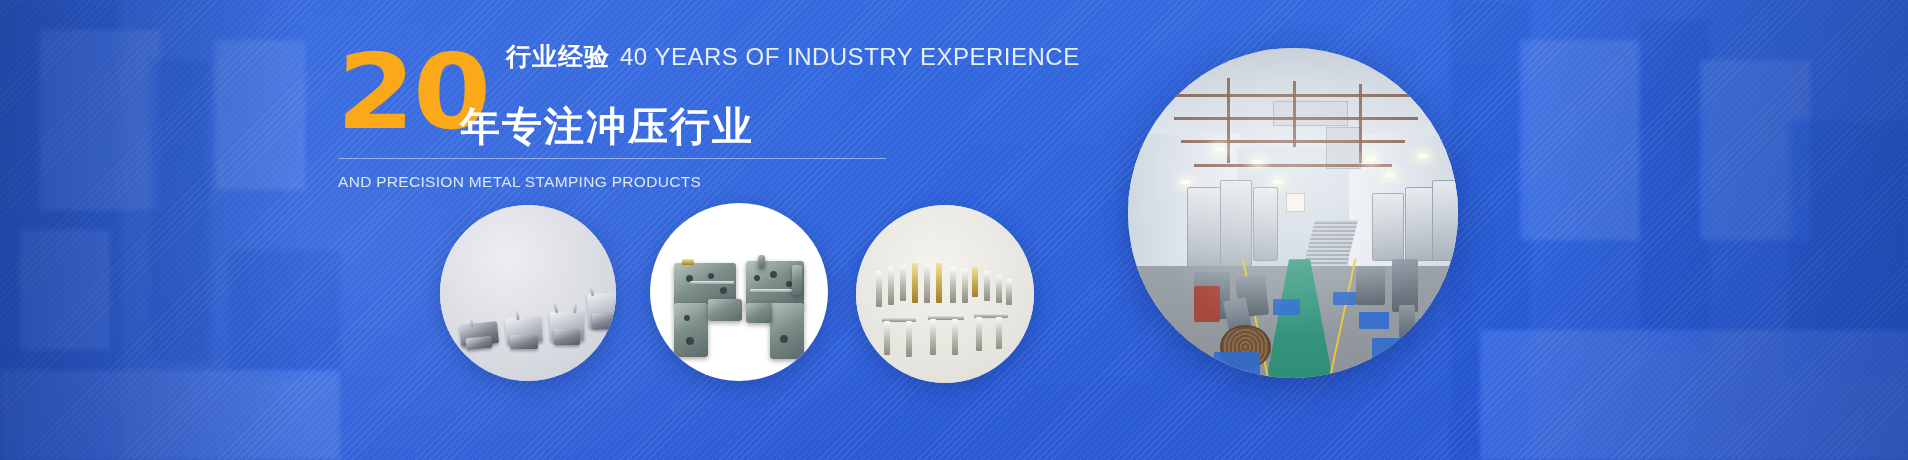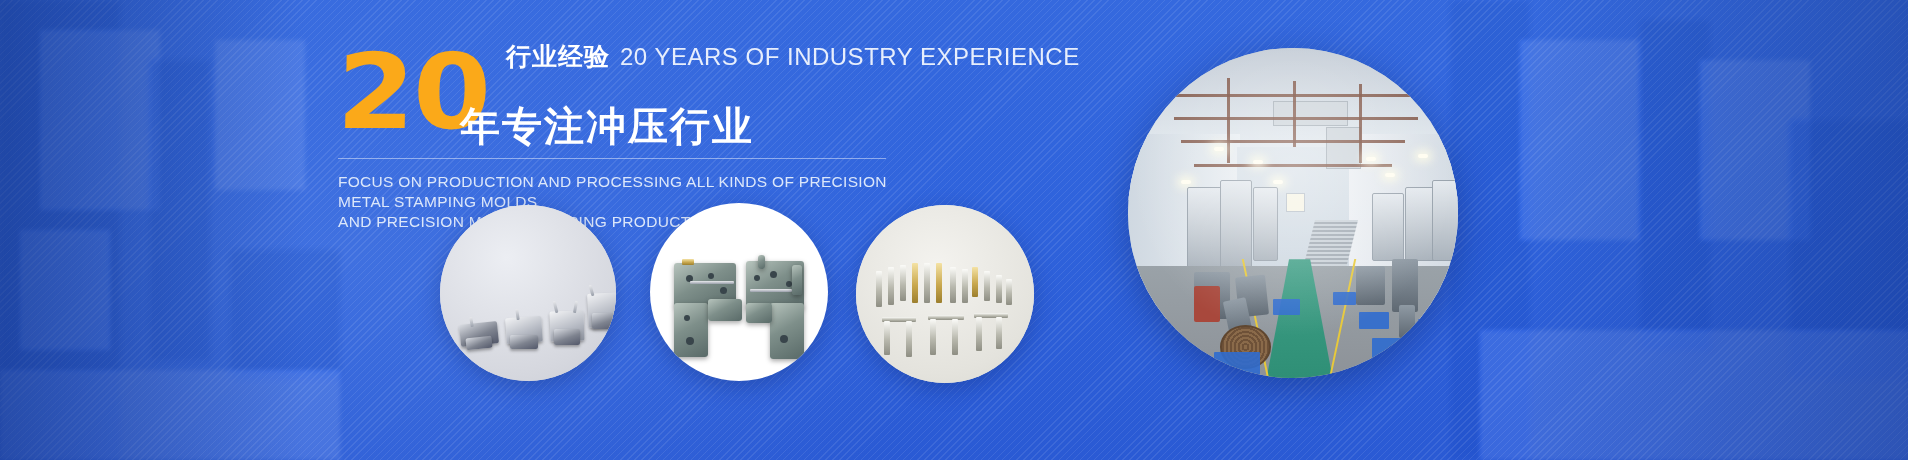--- a/index.html
+++ b/index.html
@@ -161,32 +161,31 @@
 
   <div class="stripes"></div>
   <div class="vignette"></div>
 
   <div id="copy">
     <div class="headrow">
       <div class="bignum">20</div>
       <div class="heads">
         <div class="line1">
           <span class="cn-sm">行业经验</span>
-          <span class="en-sm">20 YEARS OF INDUSTRY EXPERIENCE</span>
+          <span class="en-sm">40 YEARS OF INDUSTRY EXPERIENCE</span>
         </div>
         <div class="line2">
           <span class="cn-big">年专注冲压行业</span>
         </div>
       </div>
     </div>
 
     <div class="divider"></div>
 
     <div class="subtext">
-      <div>FOCUS ON PRODUCTION AND PROCESSING ALL KINDS OF PRECISION METAL STAMPING MOLDS</div>
       <div>AND PRECISION METAL STAMPING PRODUCTS</div>
     </div>
   </div>
 
   <div class="pcircle pc1">
     <div class="pcinner">
       <div class="part dark" style="left:20px;top:118px;width:38px;height:22px;transform:rotate(-6deg);"></div>
       <div class="pin" style="left:30px;top:112px;width:3px;height:10px;transform:rotate(-10deg);"></div>
       <div class="part dark" style="left:26px;top:132px;width:26px;height:12px;transform:rotate(-6deg);"></div>
 

